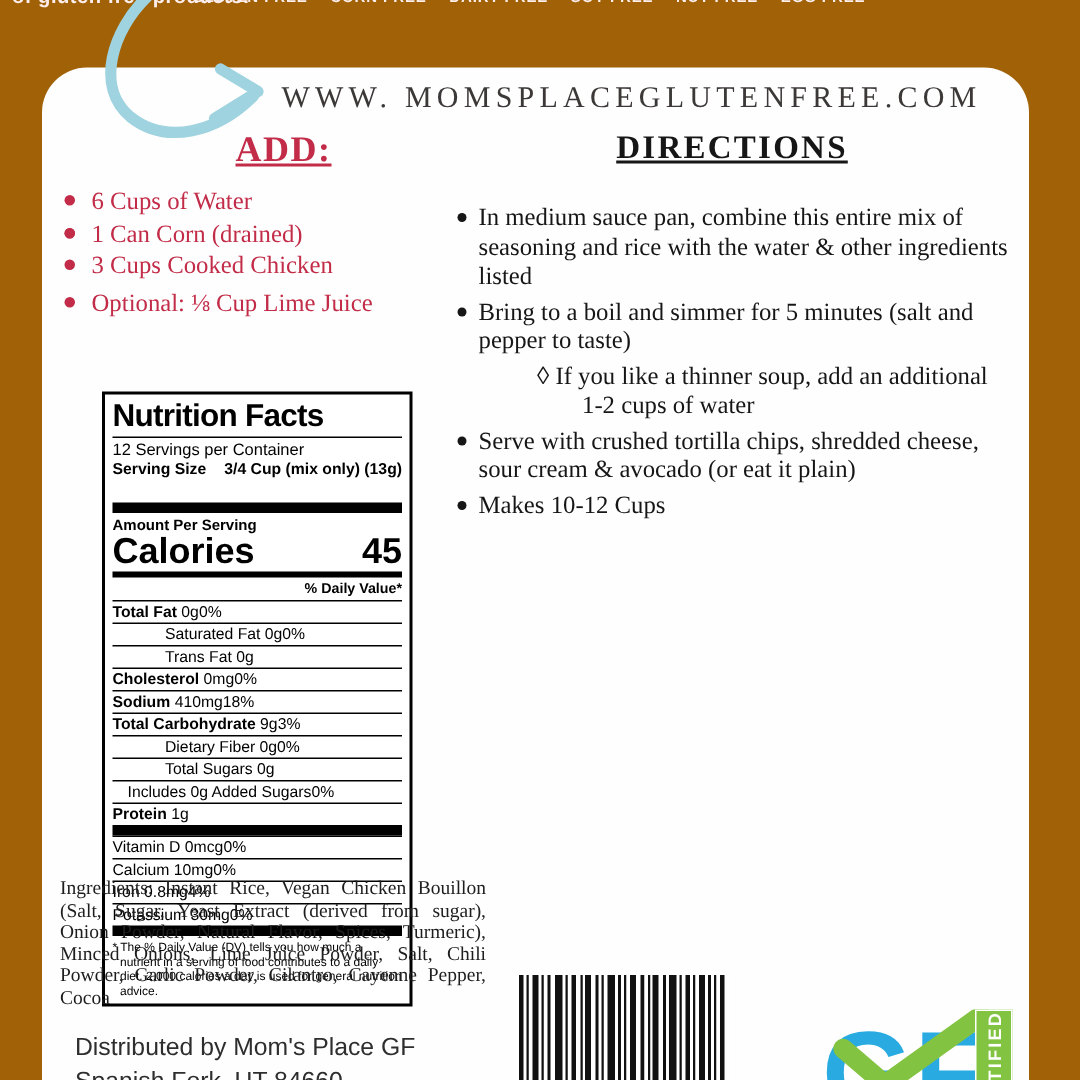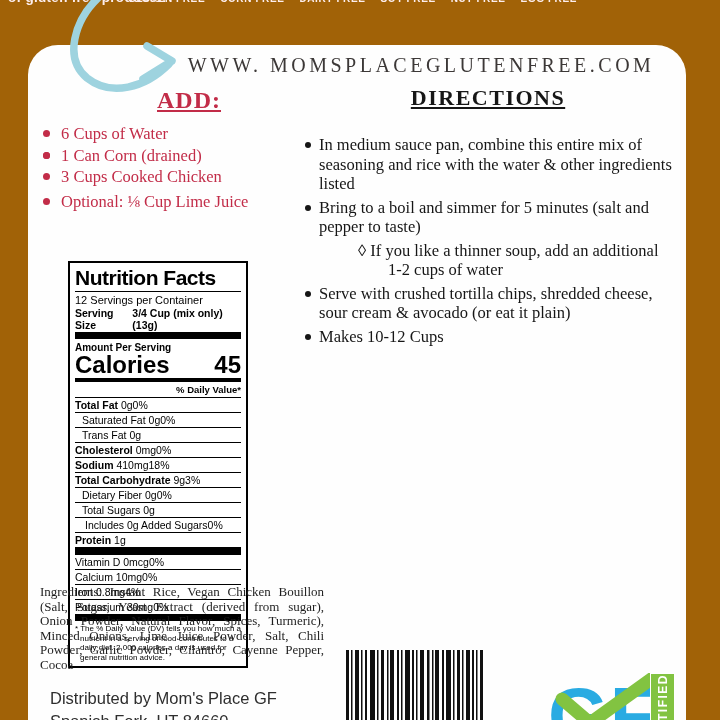--- a/index.html
+++ b/index.html
@@ -30,36 +30,36 @@
 
   
   .dir-col{position:absolute;left:276px;top:40px;width:368px;color:#161616;font-family:"Liberation Serif",serif;}
   .dir-heading{text-align:center;font-size:22px;font-weight:bold;text-decoration:underline;letter-spacing:1.5px;}
   .dir-list{margin-top:24px;}
   .dir-item{position:relative;padding-left:15px;font-size:16.5px;line-height:19.5px;margin-bottom:4px;}
   .dir-item .dot{position:absolute;left:1px;top:7px;width:6px;height:6px;border-radius:50%;background:#161616;}
   .dir-sub{padding-left:84px;text-indent:-30px;font-size:16.5px;line-height:19.5px;margin:1px 0 4px;}
 
   
-  .nf{position:absolute;left:40px;top:216px;width:180px;box-sizing:border-box;background:#fff;
+  .nf{position:absolute;left:40px;top:216px;width:207px;box-sizing:border-box;background:#fff;
       border:2.5px solid #000;padding:3px 5px 4px;color:#000;}
   .nf-title{font-size:21px;font-weight:bold;letter-spacing:-.5px;line-height:23px;}
   .nf-line{border-top:1px solid #000;margin-top:2px;}
   .nf-servings{font-size:11px;padding-top:2px;}
-  .nf-ss{display:flex;justify-content:space-between;font-size:10.5px;font-weight:bold;padding:1px 0 1px;}
+  .nf-ss{display:flex;justify-content:space-between;font-size:10.5px;font-weight:bold;padding:1px 0 16px;}
   .nf-bar{height:7px;background:#000;}
   .nf-bar-sm{height:4px;background:#000;}
   .nf-aps{font-size:10px;font-weight:bold;padding-top:3px;}
   .nf-cal{display:flex;justify-content:space-between;align-items:baseline;font-size:24px;font-weight:bold;
           line-height:26px;margin-top:-1px;}
   .nf-dvh{text-align:right;font-size:9.5px;font-weight:bold;padding:2px 0;}
   .nf-row{display:flex;justify-content:flex-start;border-top:1px solid #000;font-size:10.5px;
           line-height:12px;padding:1px 0;}
   .nf-row b{font-weight:bold;}
-  .ind{padding-left:7px;}
+  .ind{padding-left:7px;margin-left:28px;}
   .ind2{padding-left:10px;}
   .nf-foot{font-size:8px;line-height:9.5px;padding:3px 0 0 5px;text-indent:-5px;}
 
   
   .ingredients{position:absolute;left:12px;top:540px;width:284px;font-family:"Liberation Serif",serif;
                font-size:13px;line-height:14.6px;text-align:justify;color:#1e1e1e;}
   .distrib{position:absolute;left:22px;top:642px;font-size:16.5px;line-height:23px;color:#2e2e2e;}
 
   
   .barcode{position:absolute;left:316px;top:605px;width:142px;height:120px;background:#fff;}

